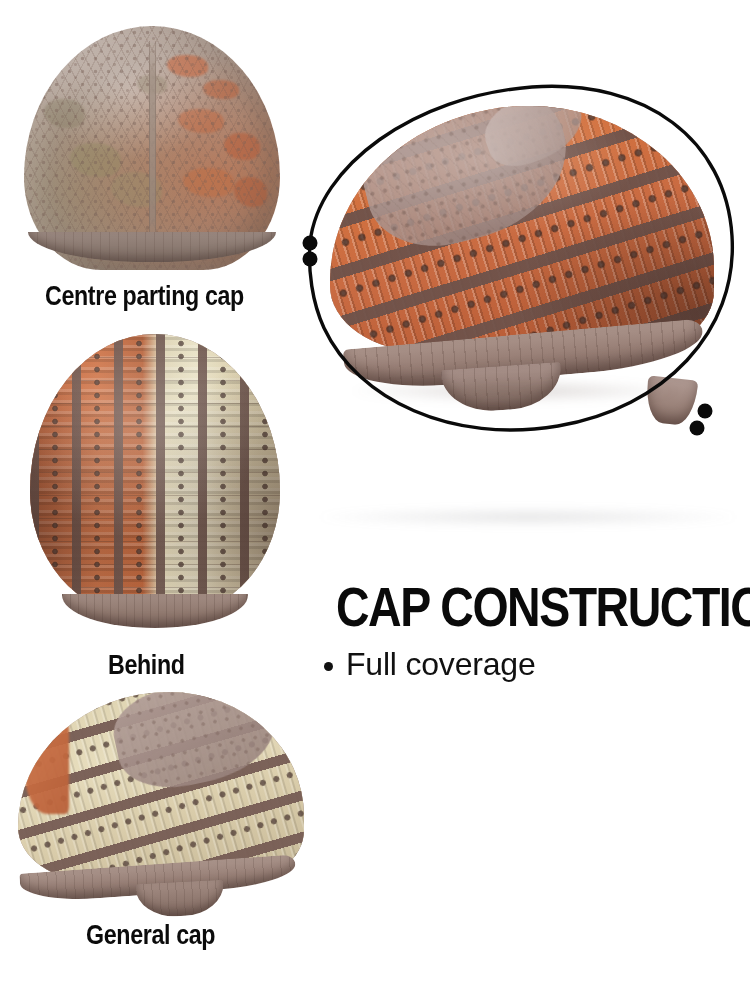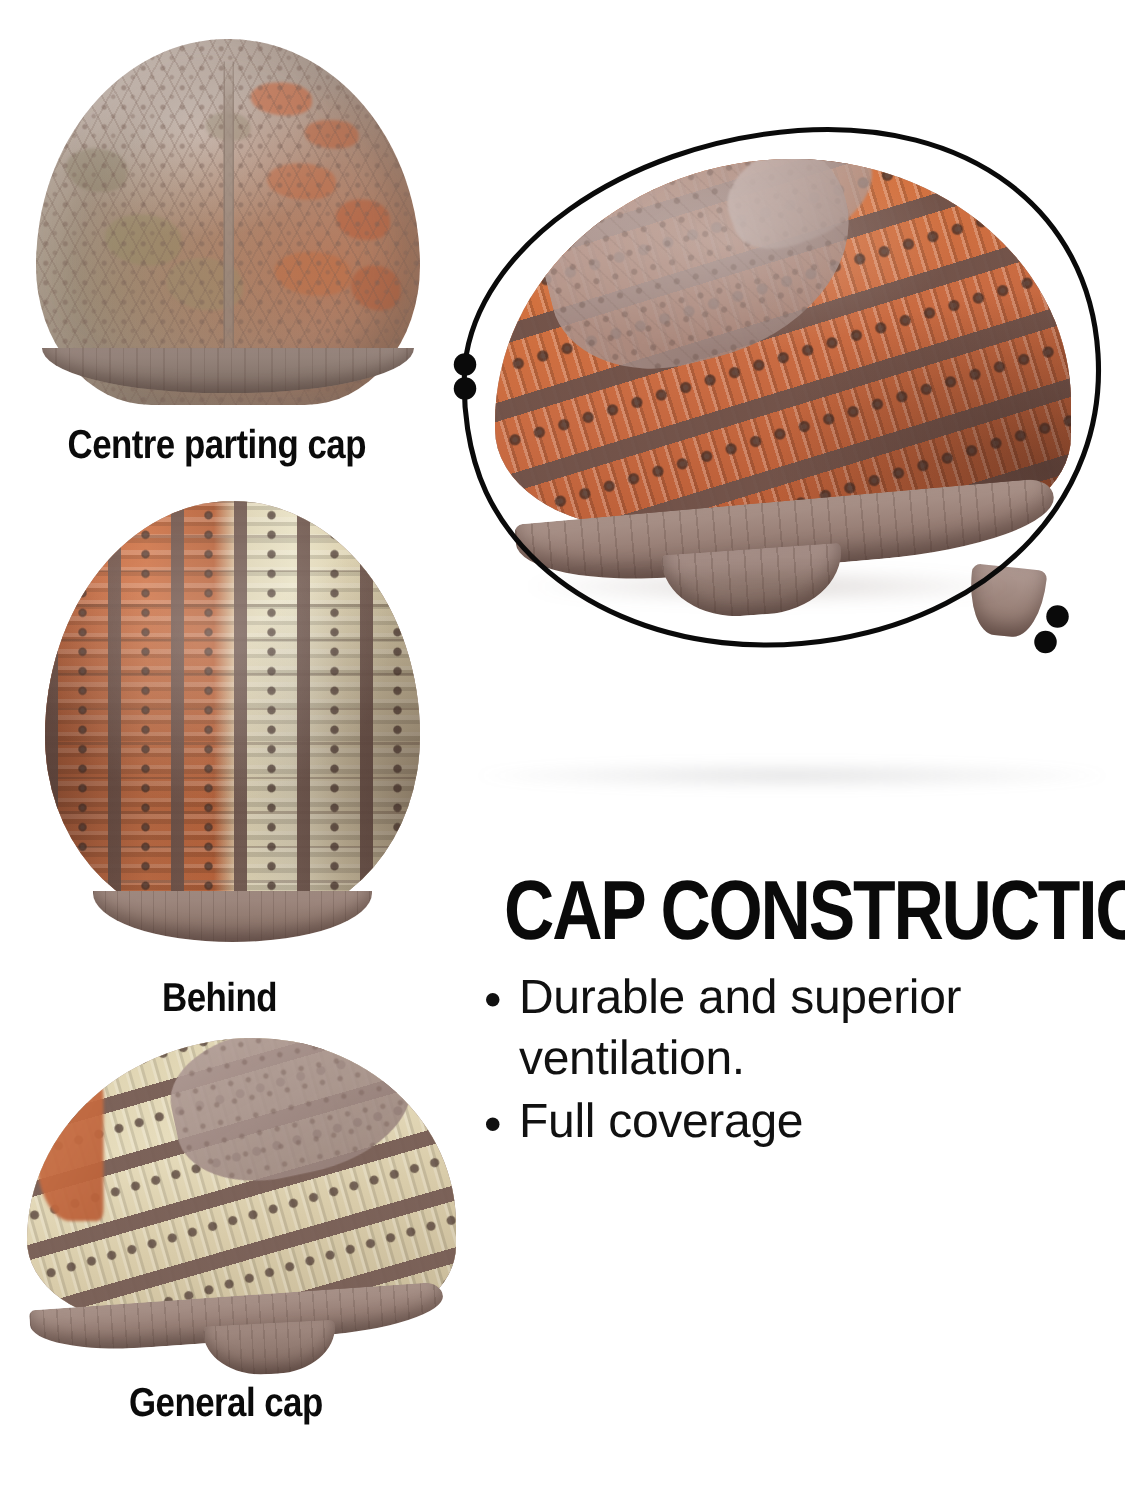--- a/index.html
+++ b/index.html
@@ -452,17 +452,16 @@
       <circle cx="409" cy="341" r="7.5" fill="#0a0a0a"></circle>
       <circle cx="401" cy="358" r="7.5" fill="#0a0a0a"></circle>
     </svg>
   </div>
 
   <div id="divider-shadow"></div>
 
   <div id="heading">CAP CONSTRUCTION</div>
 
   <ul id="bullets">
-    <li>Durable and superior ventilation.</li>
     <li>Full coverage</li>
   </ul>
 
 </div>
 
 </body></html>

